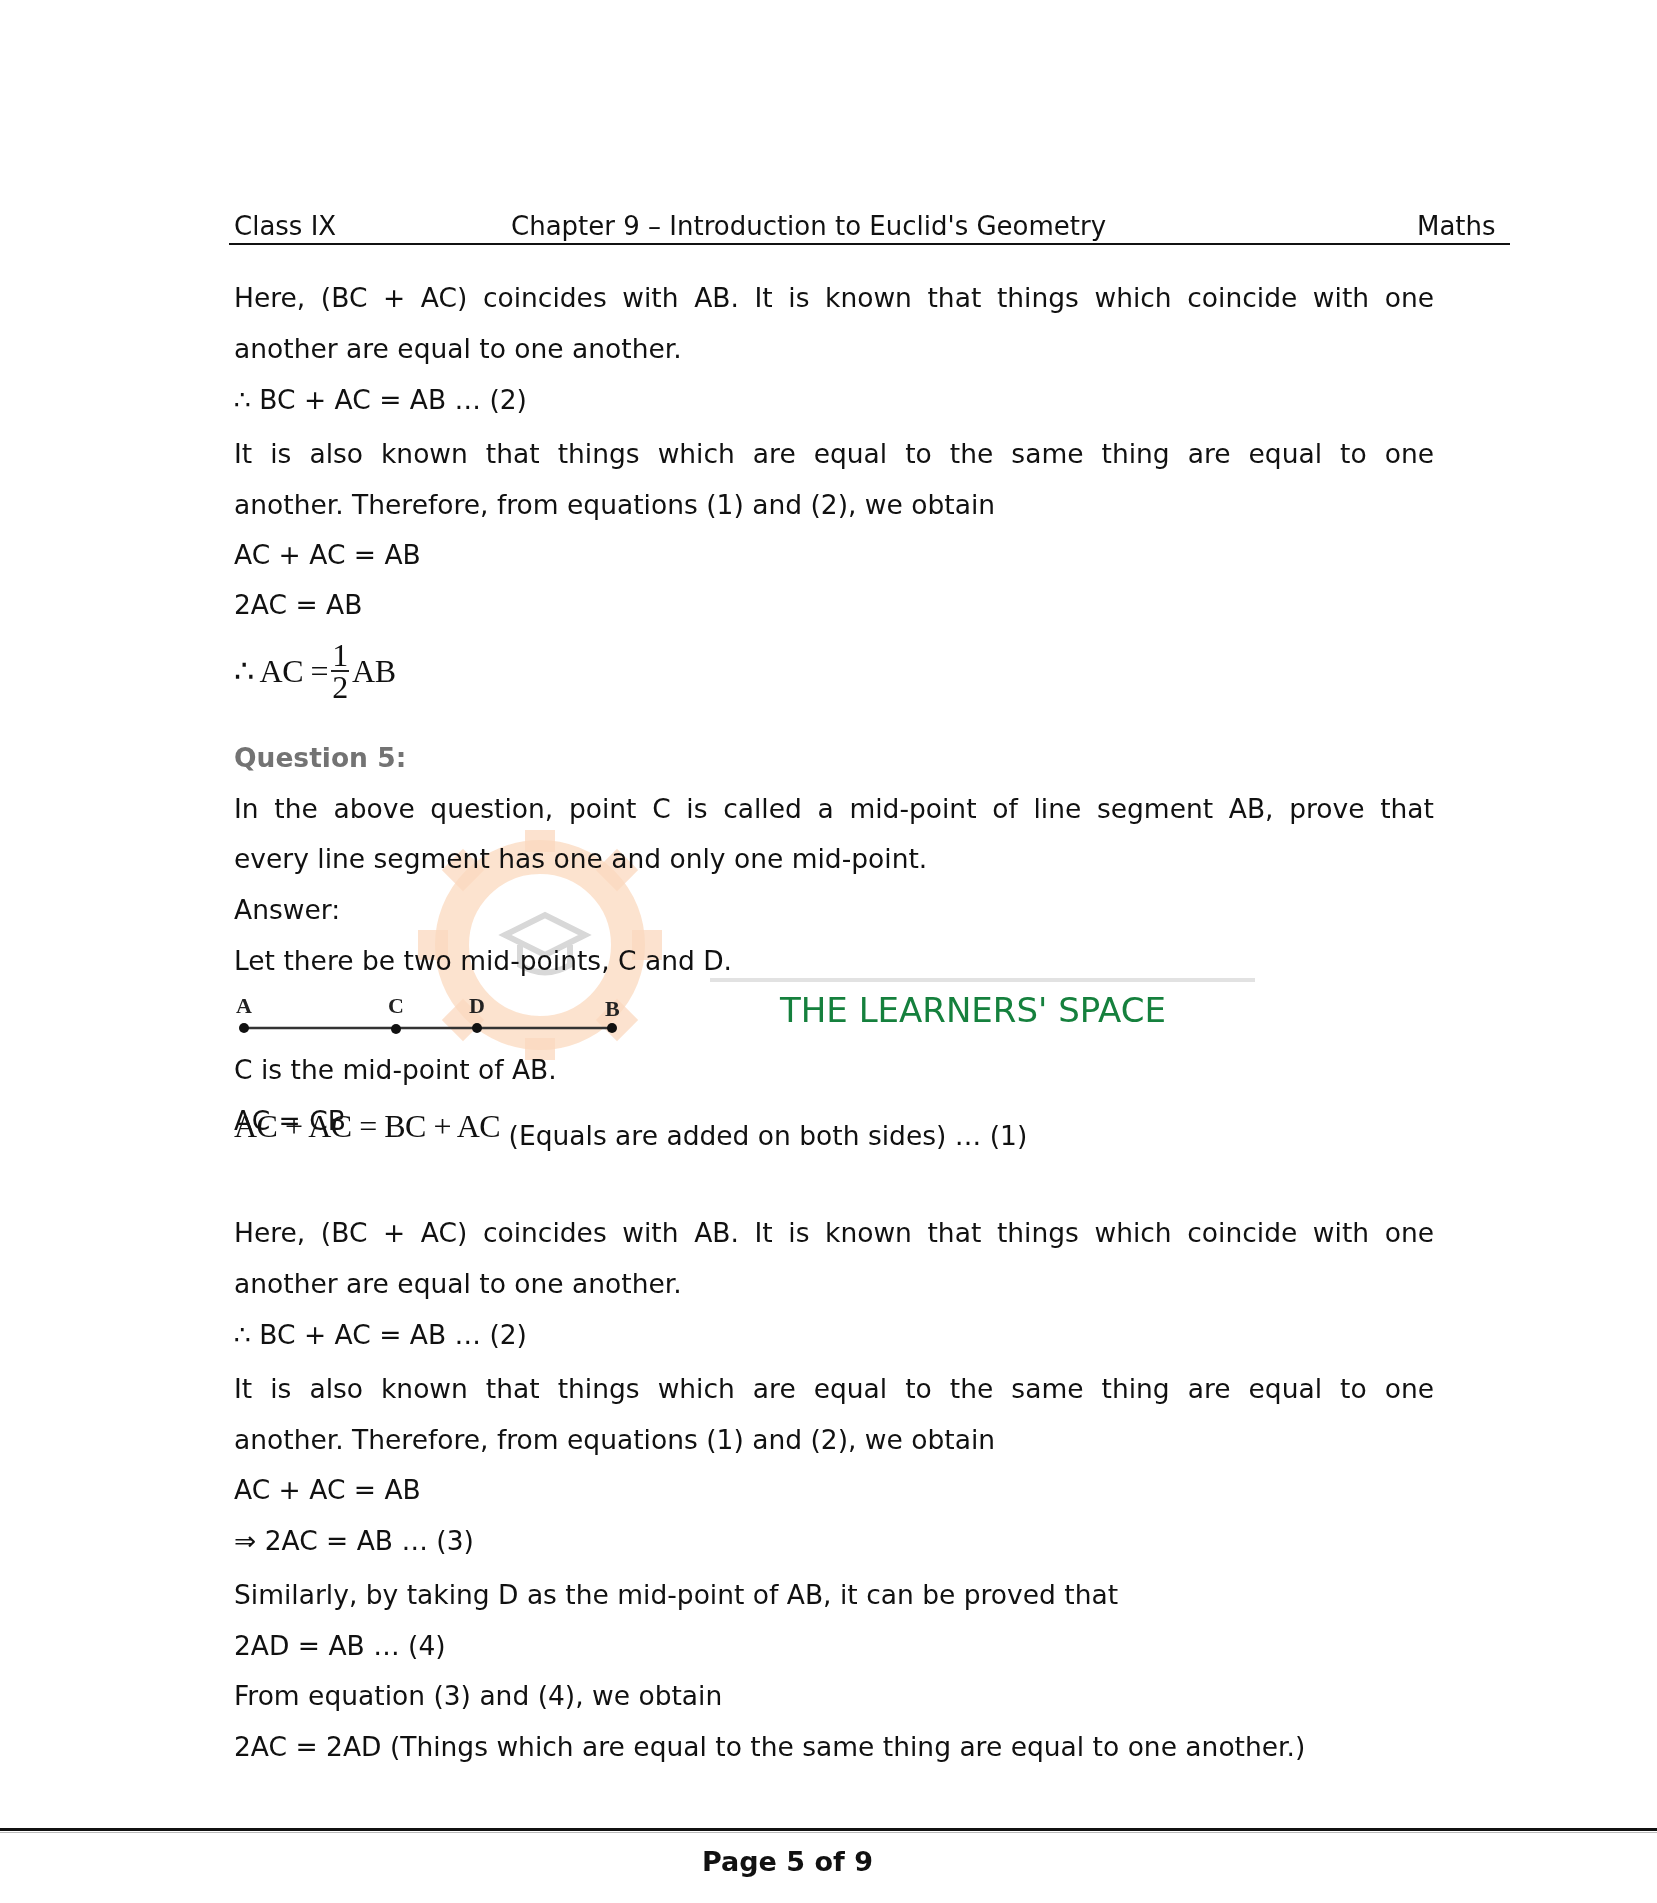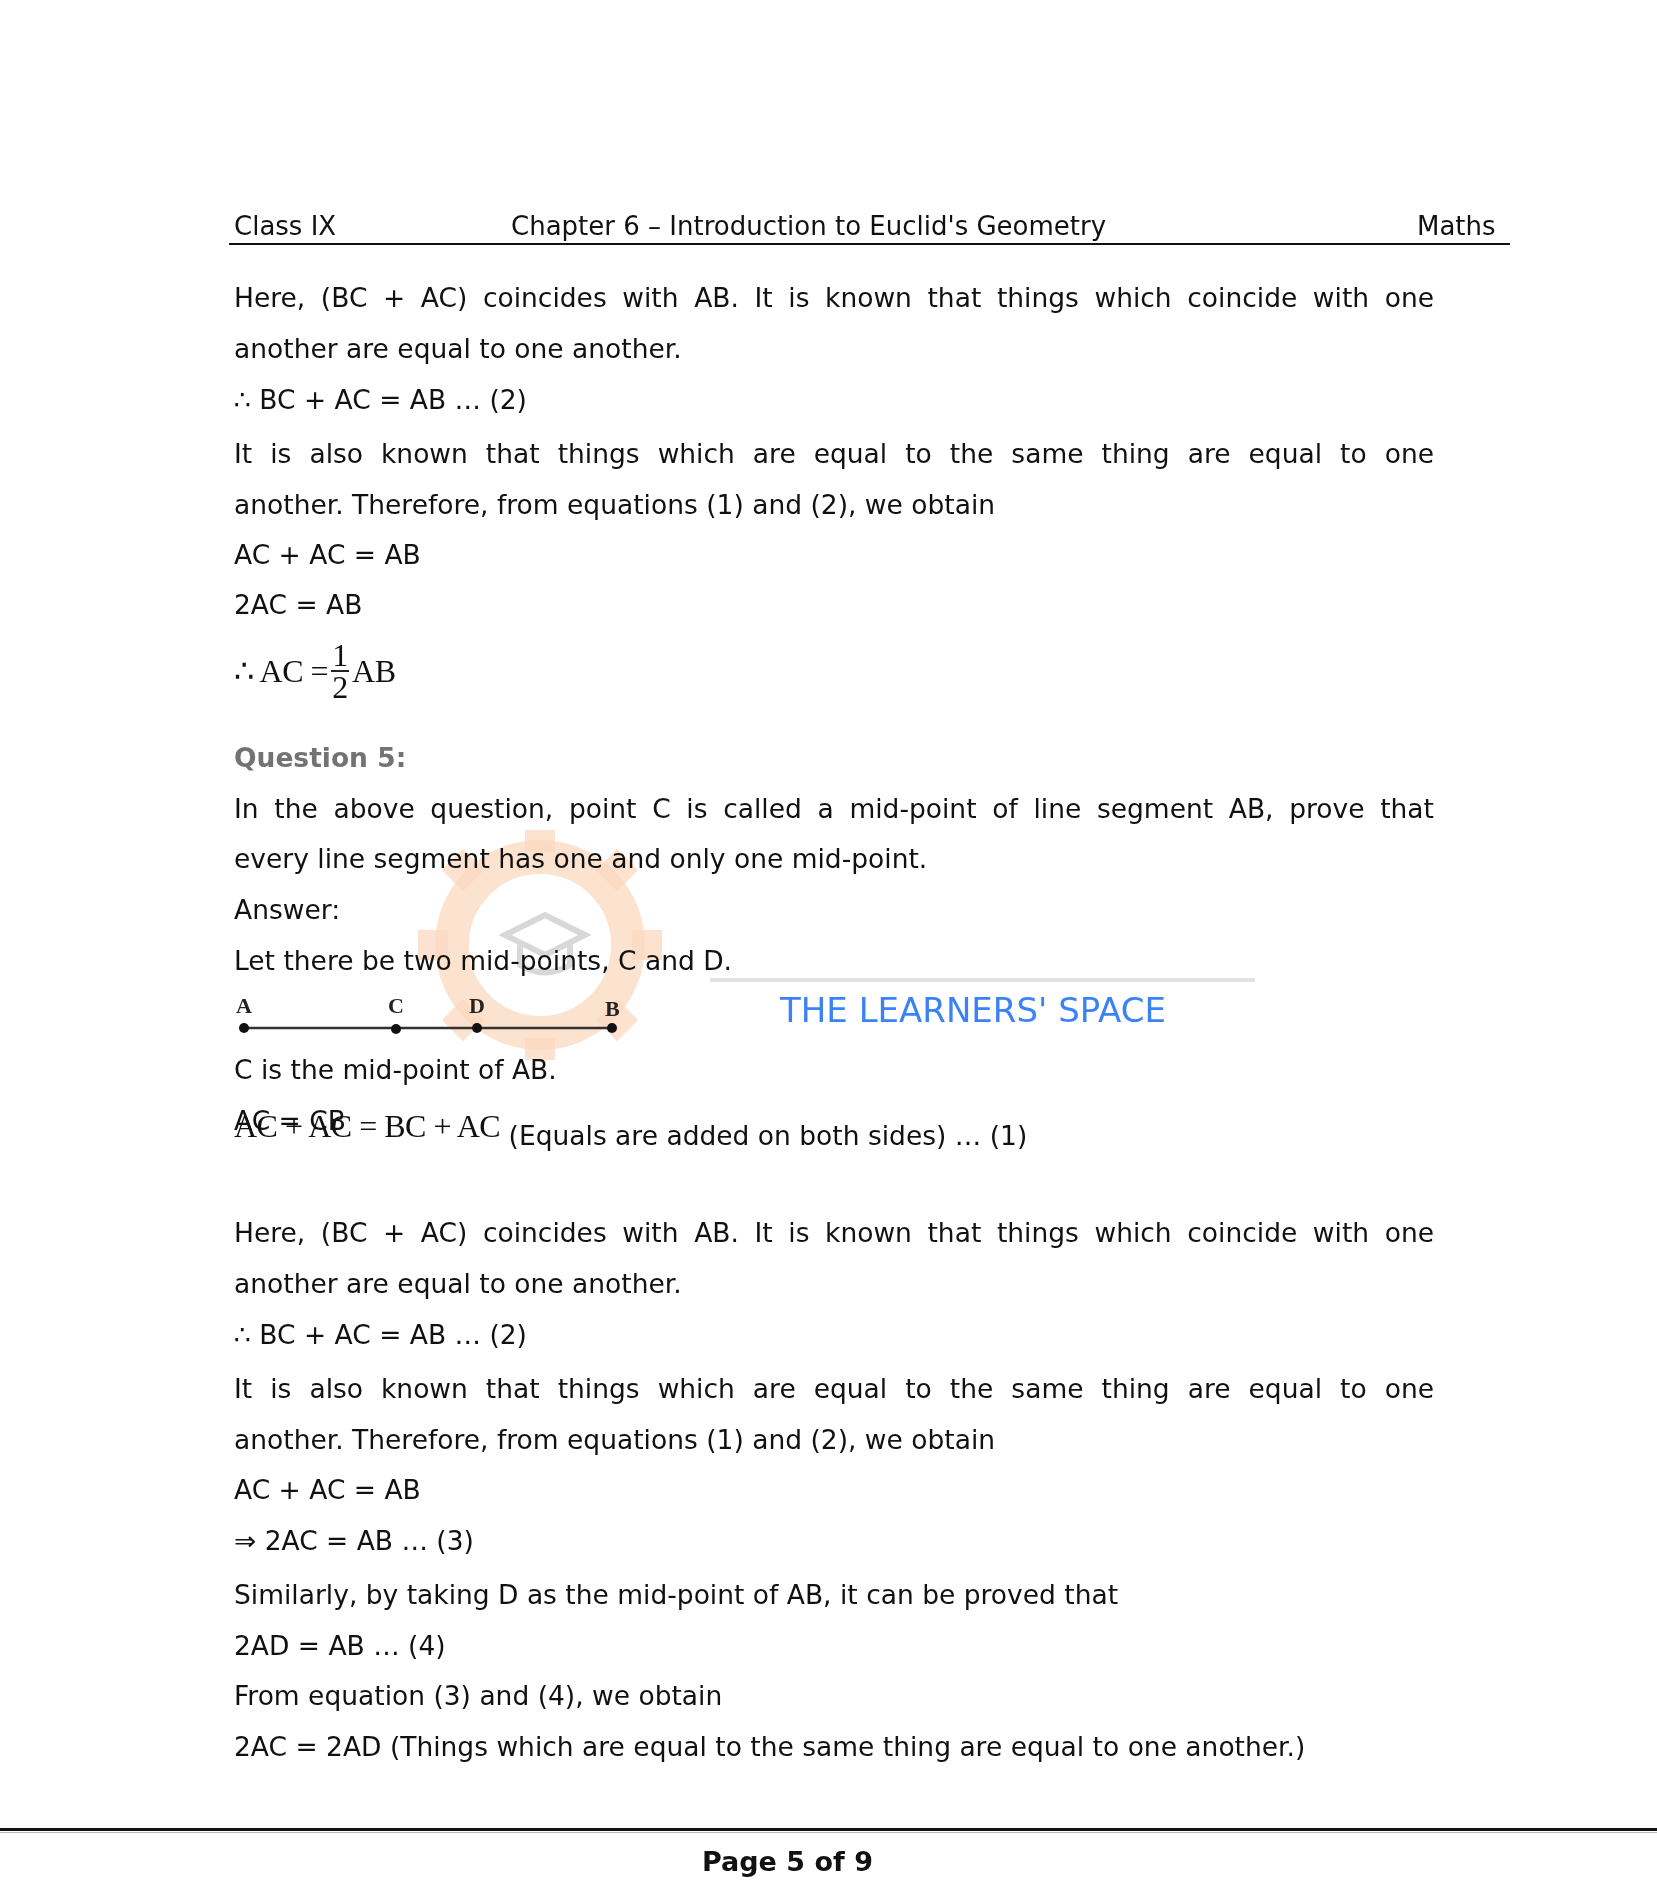--- a/index.html
+++ b/index.html
@@ -36,25 +36,25 @@
       <rect x="222" y="100" width="30" height="30"></rect>
       <rect x="38" y="25" width="30" height="30" transform="rotate(45 53 40)"></rect>
       <rect x="192" y="25" width="30" height="30" transform="rotate(45 207 40)"></rect>
       <rect x="38" y="175" width="30" height="30" transform="rotate(45 53 190)"></rect>
       <rect x="192" y="175" width="30" height="30" transform="rotate(45 207 190)"></rect>
     </g>
     <path d="M95 105 L135 85 L175 105 L135 125 Z" fill="none" stroke="#d8d8d8" stroke-width="6"></path>
     <path d="M110 115 L110 135 Q135 150 160 135 L160 115" fill="none" stroke="#d8d8d8" stroke-width="6"></path>
   </svg>
   <div style="position:absolute; left:300px; top:148px; width:545px; height:4px; background:#e2e2e2;"></div>
-  <div style="position:absolute; left:370px; top:160px; font-family:'DejaVu Sans',sans-serif; font-size:34px; color:#3b82f6; line-height:40px;">THE LEARNERS' SPACE</div>
+  <div style="position:absolute; left:370px; top:160px; font-family:'DejaVu Sans',sans-serif; font-size:34px; color:#15803d; line-height:40px;">THE LEARNERS' SPACE</div>
 </div>
 
 <div class="hdr" style="left:234px;">Class IX</div>
-<div class="hdr" style="left:511px;">Chapter 6 – Introduction to Euclid's Geometry</div>
+<div class="hdr" style="left:511px;">Chapter 9 – Introduction to Euclid's Geometry</div>
 <div class="hdr" style="left:1401px;margin-left:16px;">Maths</div>
 <div class="hdr-line"></div>
 
 <div class="ln just" style="top:280px;">Here, (BC + AC) coincides with AB. It is known that things which coincide with one</div>
 <div class="ln" style="top:331px;">another are equal to one another.</div>
 <div class="ln" style="top:382px;">∴ BC + AC = AB … (2)</div>
 <div class="ln just" style="top:436px;">It is also known that things which are equal to the same thing are equal to one</div>
 <div class="ln" style="top:487px;">another. Therefore, from equations (1) and (2), we obtain</div>
 <div class="ln" style="top:537px;">AC + AC = AB</div>
 <div class="ln" style="top:587px;">2AC = AB</div>

